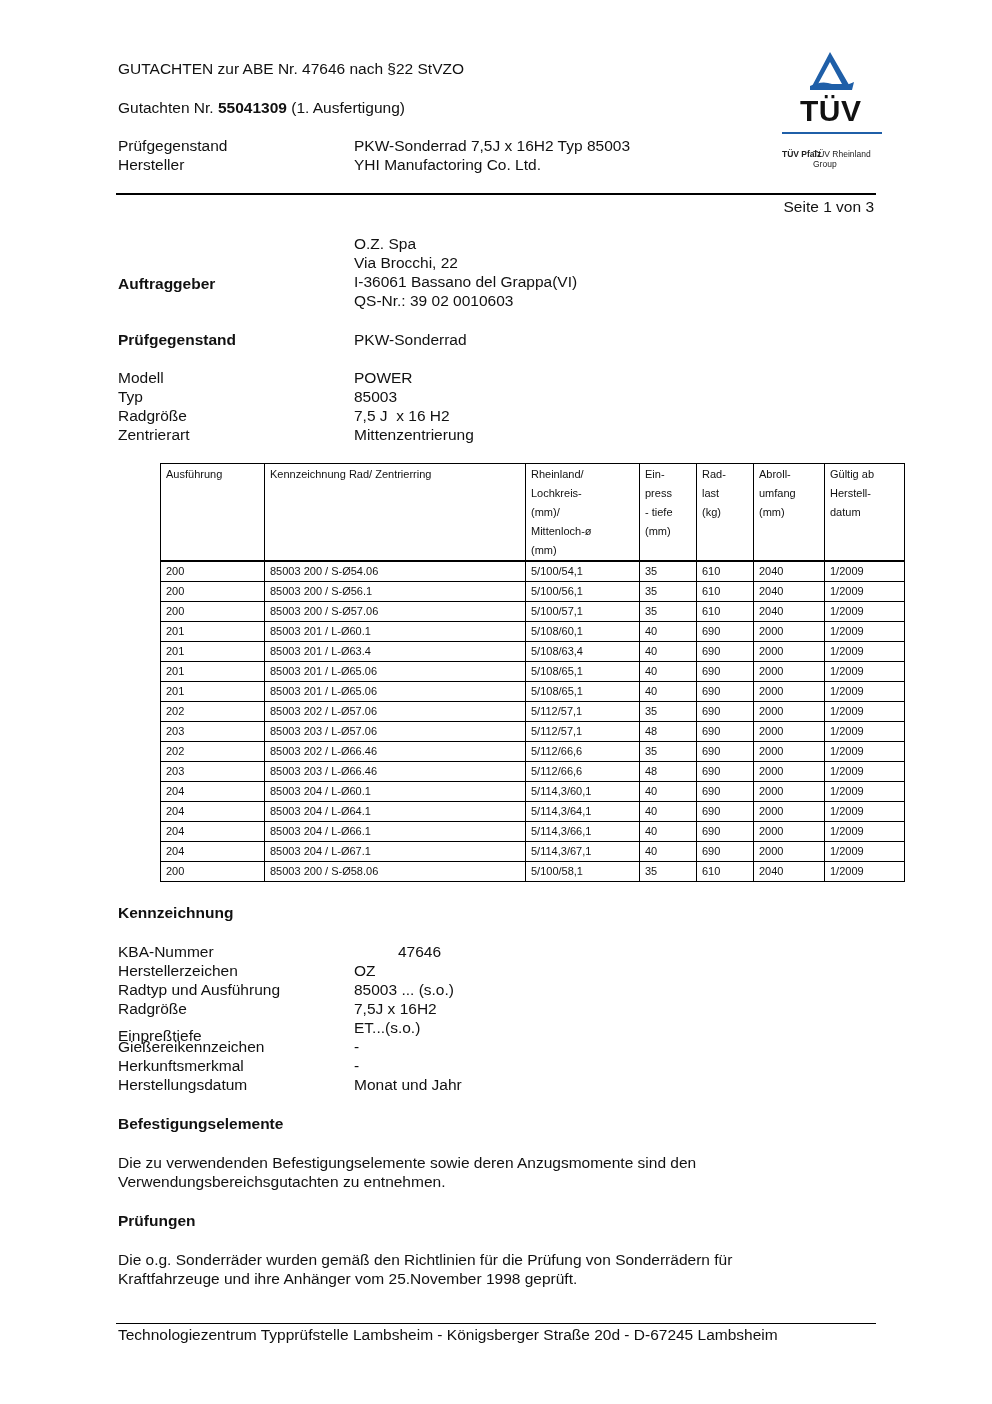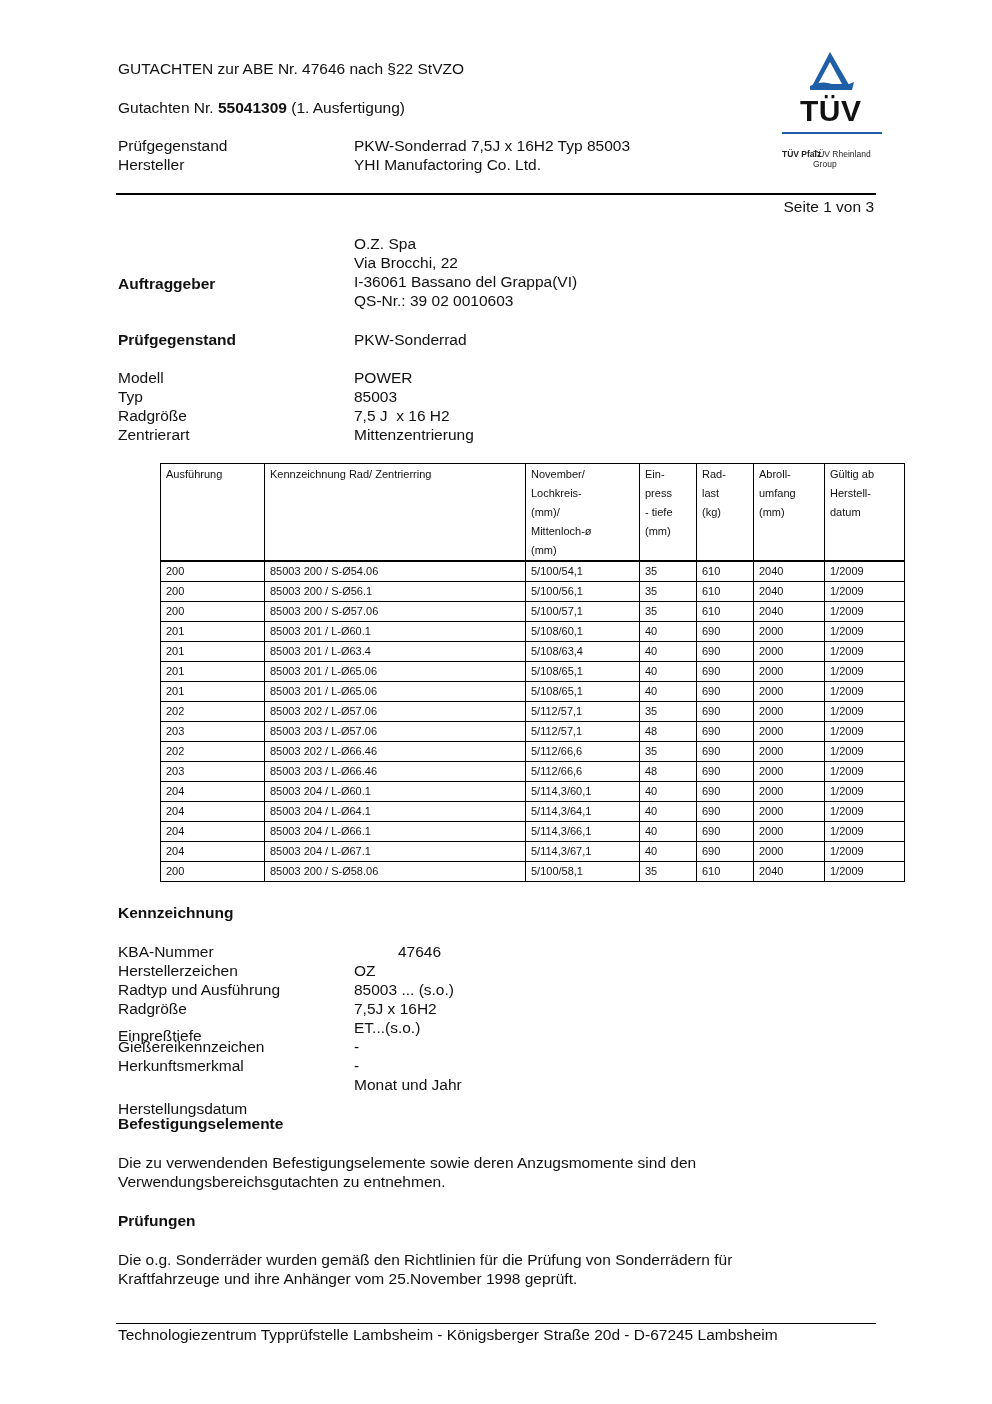--- a/index.html
+++ b/index.html
@@ -84,21 +84,21 @@
 <table class="spec">
   <tbody>
       <tr class="head">
     <th class="c0">
           <div>Ausführung</div>
         </th>
     <th class="c1">
           <div>Kennzeichnung Rad/ Zentrierring</div>
         </th>
     <th class="c2">
-          <div>November/</div>
+          <div>Rheinland/</div>
           <div>Lochkreis-</div>
           <div>(mm)/</div>
           <div>Mittenloch-ø</div>
           <div>(mm)</div>
         </th>
     <th class="c3">
           <div>Ein-</div>
           <div>press</div>
           <div>- tiefe</div>
           <div>(mm)</div>
@@ -277,21 +277,21 @@
     <div class="lbl line" style="top: 980px;">Radtyp und Ausführung</div>
     <div class="val line" style="top: 980px;">85003 ... (s.o.)</div>
     <div class="lbl line" style="top: 999px;">Radgröße</div>
     <div class="val line" style="top: 999px;">7,5J x 16H2</div>
     <div class="lbl line" style="top: 1026px; text-align: center;">Einpreßtiefe</div>
     <div class="val line" style="top: 1018px;">ET...(s.o.)</div>
     <div class="lbl line" style="top: 1037px;">Gießereikennzeichen</div>
     <div class="val line" style="top: 1037px;">-</div>
     <div class="lbl line" style="top: 1056px;">Herkunftsmerkmal</div>
     <div class="val line" style="top: 1056px;">-</div>
-    <div class="lbl line" style="top: 1075px; margin-top: 24px;">Herstellungsdatum</div>
+    <div class="lbl line" style="top: 1075px;">Herstellungsdatum</div>
     <div class="val line" style="top: 1075px;">Monat und Jahr</div>
   </div>
 
 <div class="lbl line bold" style="top:1114px;">Befestigungselemente</div>
 <div class="lbl line" style="top:1153px;">Die zu verwendenden Befestigungselemente sowie deren Anzugsmomente sind den</div>
 <div class="lbl line" style="top:1172px;">Verwendungsbereichsgutachten zu entnehmen.</div>
 
 <div class="lbl line bold" style="top:1211px;">Prüfungen</div>
 <div class="lbl line" style="top:1250px;">Die o.g. Sonderräder wurden gemäß den Richtlinien für die Prüfung von Sonderrädern für</div>
 <div class="lbl line" style="top:1269px;">Kraftfahrzeuge und ihre Anhänger vom 25.November 1998 geprüft.</div>

